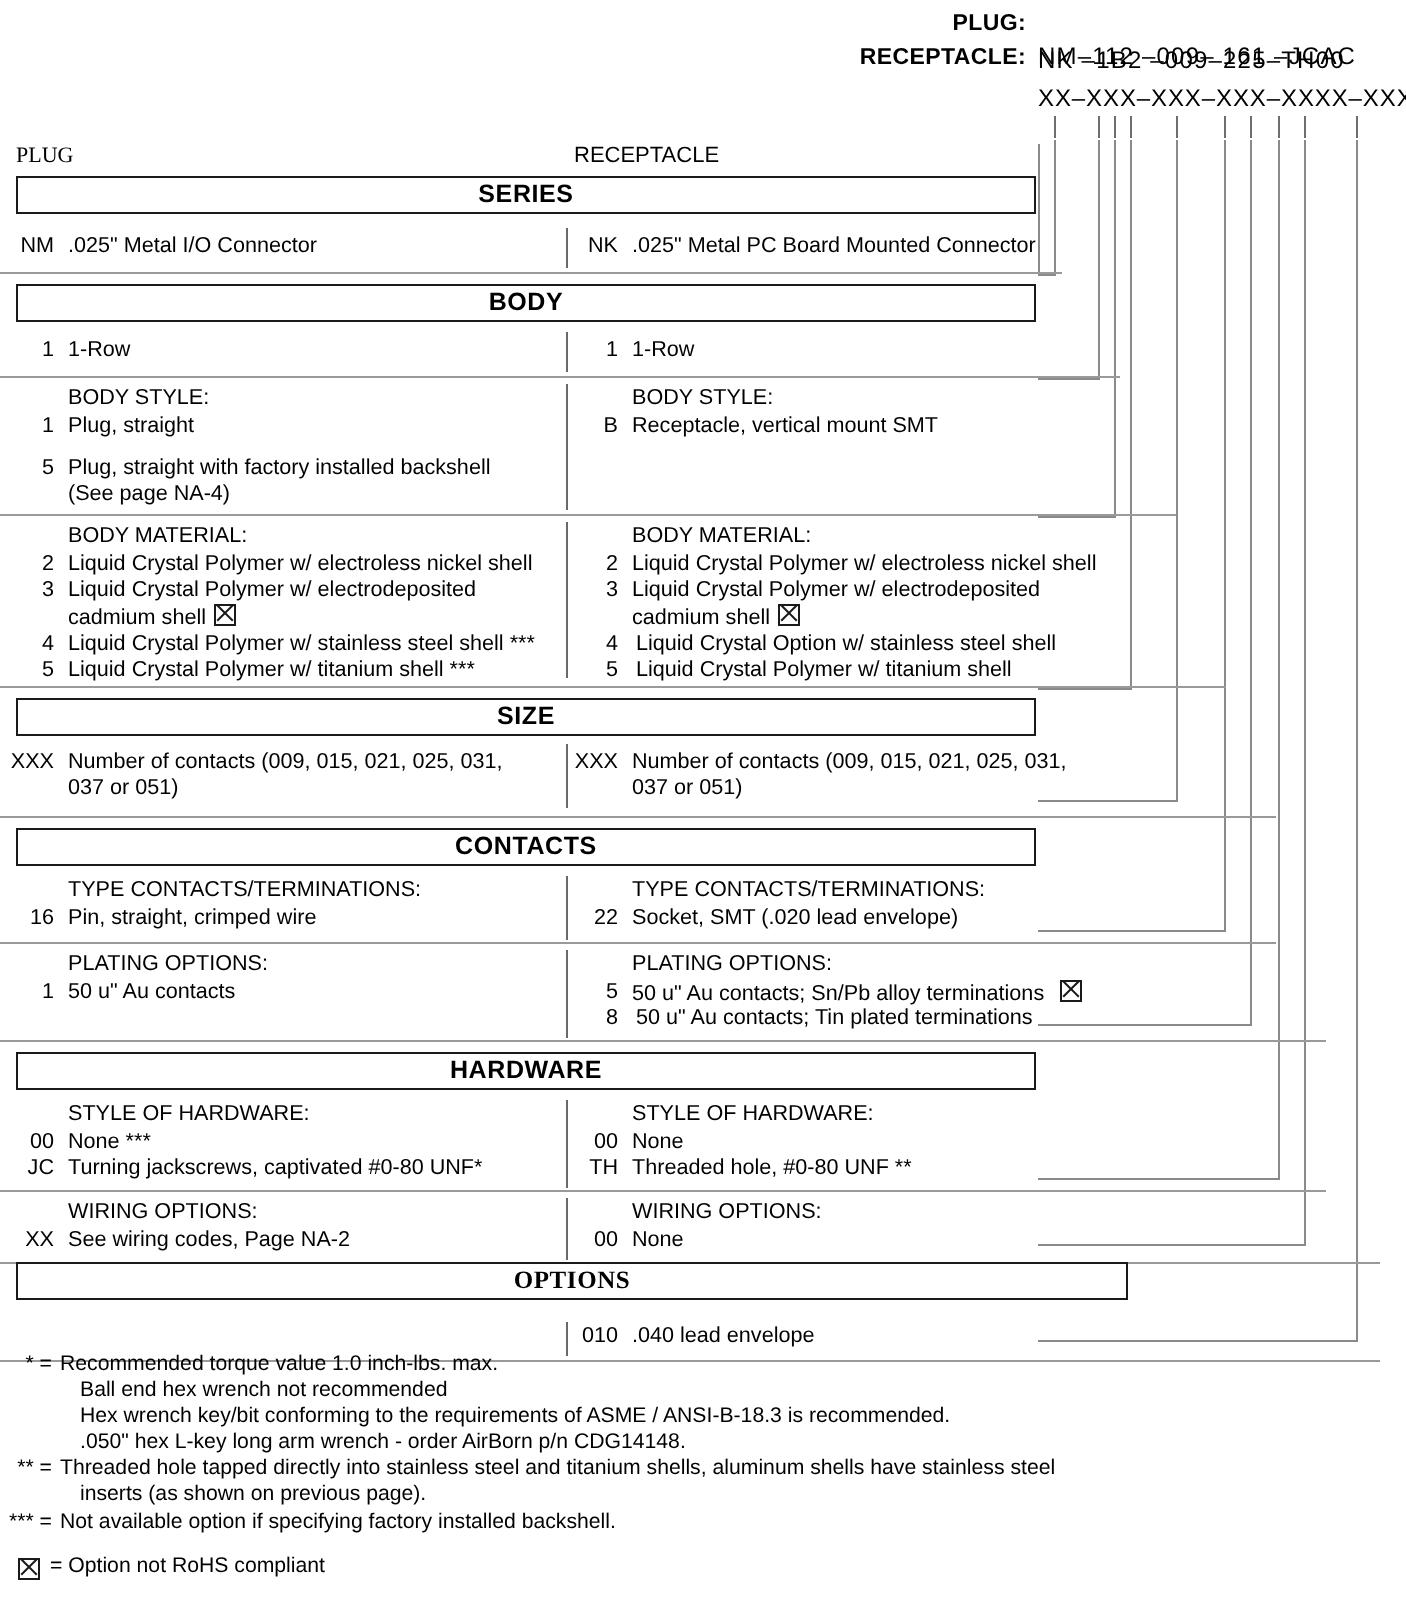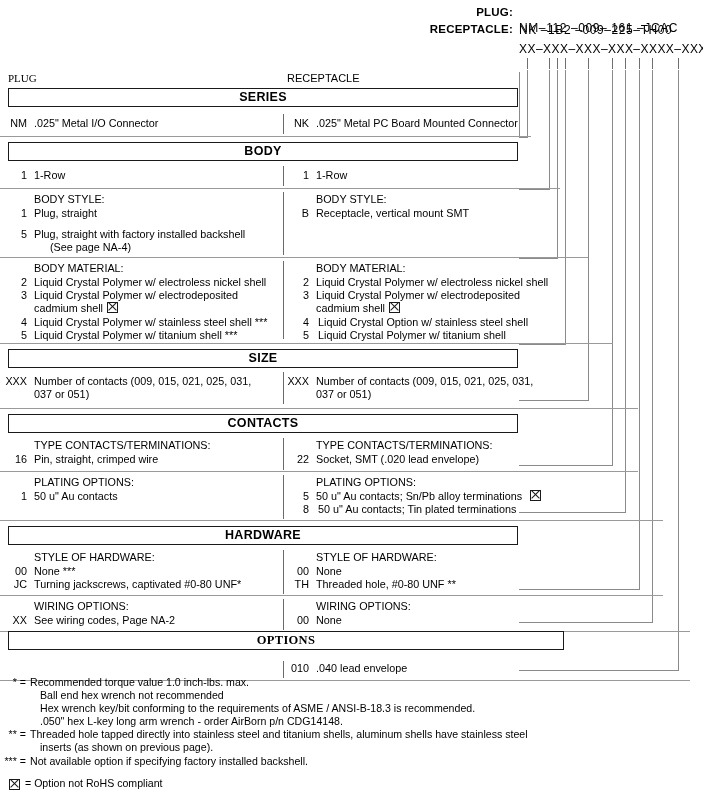--- a/index.html
+++ b/index.html
@@ -145,21 +145,21 @@
   <div class="code" style="left:287px;top:97px;width:22px;">1</div>
   <div class="cell" style="left:316px;top:97px;">1-Row</div>
   <div class="rule" style="top:116px;width:560px;"></div>
 
   <div class="sep" style="left:283px;top:120px;height:63px;"></div>
   <div class="cell" style="left:34px;top:121px;">BODY STYLE:</div>
   <div class="code" style="left:0;top:135px;width:27px;">1</div>
   <div class="cell" style="left:34px;top:135px;">Plug, straight</div>
   <div class="code" style="left:0;top:156px;width:27px;">5</div>
   <div class="cell" style="left:34px;top:156px;">Plug, straight with factory installed backshell</div>
-  <div class="cell" style="left:34px;top:169px;margin-left:16px;">(See page NA-4)</div>
+  <div class="cell" style="left:34px;top:169px;">(See page NA-4)</div>
 
   <div class="cell" style="left:316px;top:121px;">BODY STYLE:</div>
   <div class="code" style="left:287px;top:135px;width:22px;">B</div>
   <div class="cell" style="left:316px;top:135px;">Receptacle, vertical mount SMT</div>
   <div class="rule" style="top:185px;width:588px;"></div>
 
   <div class="sep" style="left:283px;top:189px;height:78px;"></div>
   <div class="cell" style="left:34px;top:190px;">BODY MATERIAL:</div>
   <div class="code" style="left:0;top:204px;width:27px;">2</div>
   <div class="cell" style="left:34px;top:204px;">Liquid Crystal Polymer w/ electroless nickel shell</div>

